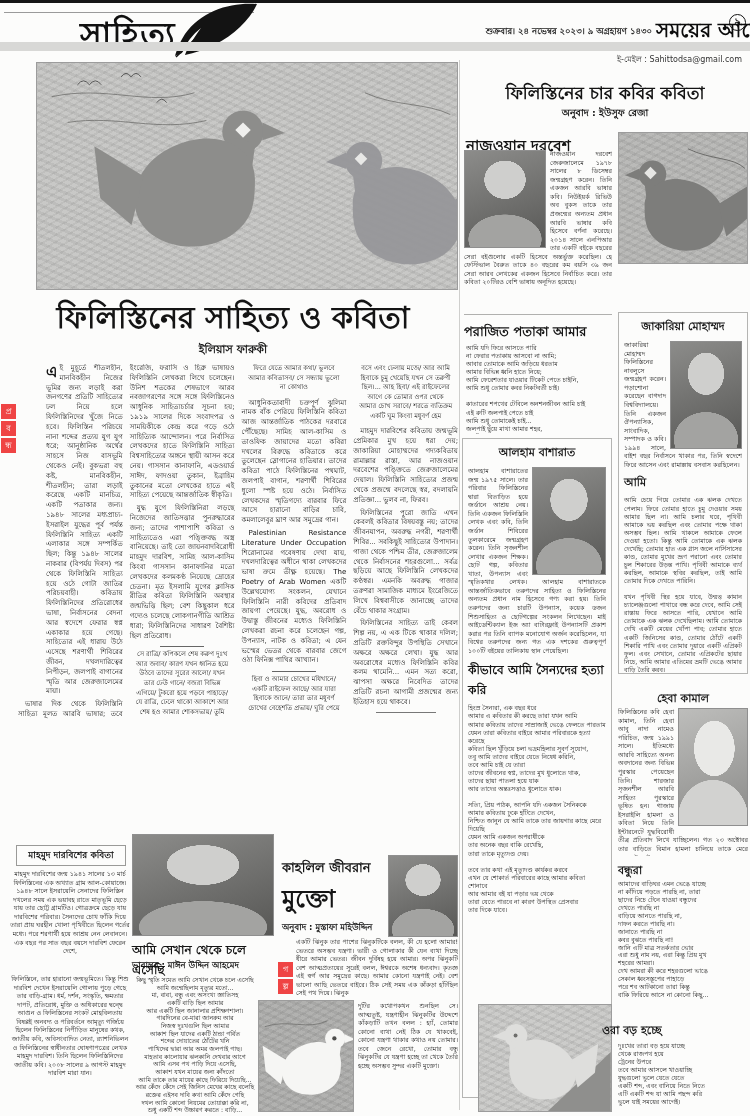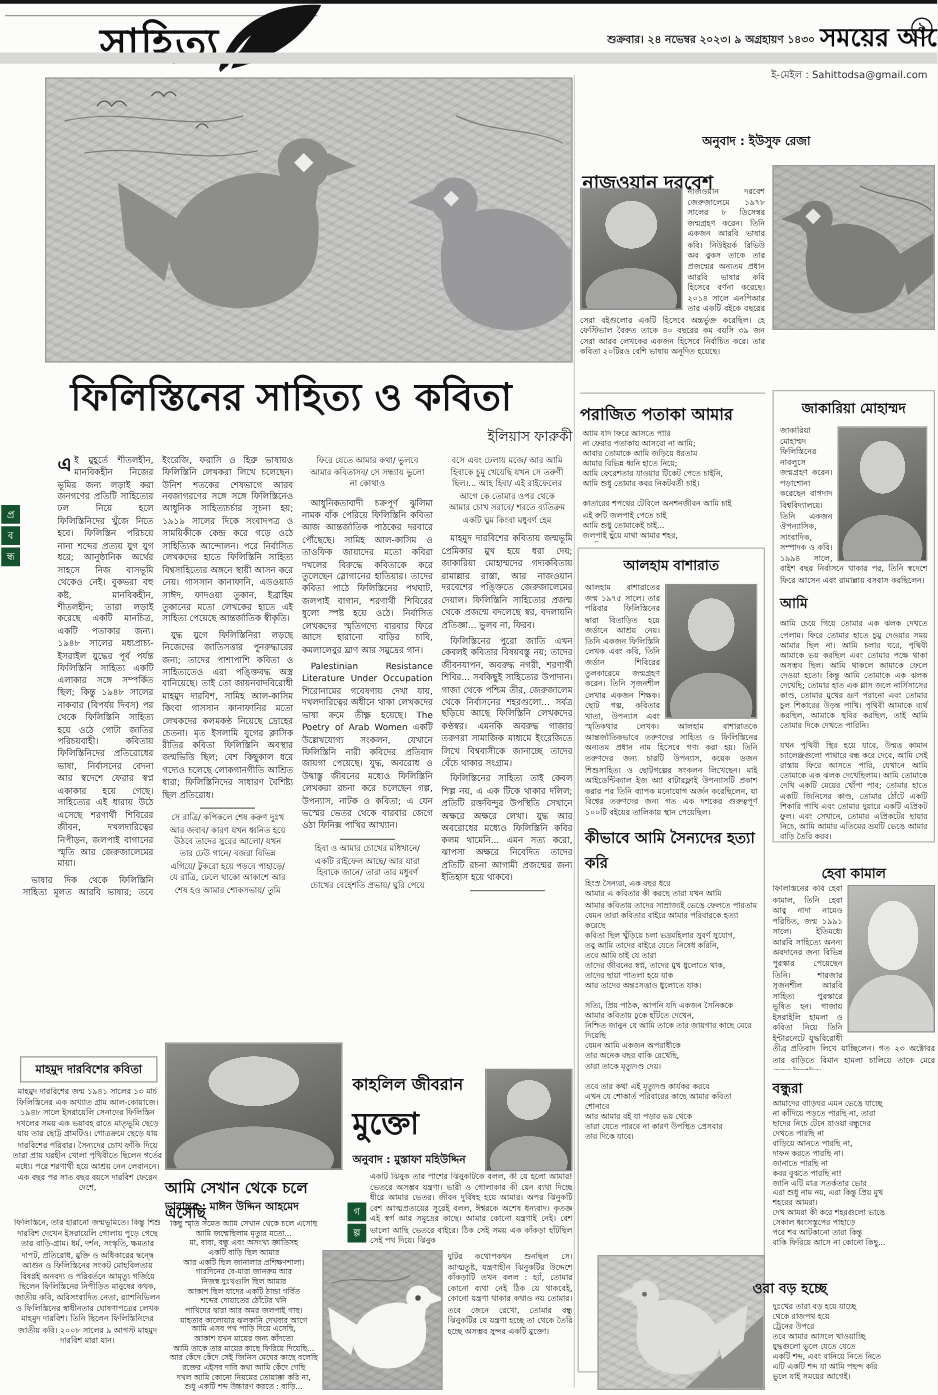--- a/index.html
+++ b/index.html
@@ -11,21 +11,21 @@
   .topbar { left:0; top:0; width:750px; height:3px; background:#161616; }
   .logo-rule { height:0; border-top:1px solid #9a9a9a; }
   .logo-text { font-size:33px; font-weight:bold; letter-spacing:1px; color:#101010; }
   .dateline { font-size:8.5px; font-weight:bold; text-align:right; color:#222; }
   .masthead { font-size:20px; font-weight:bold; letter-spacing:0; color:#0c0c0c; white-space:nowrap; }
   .pageno { width:17px; height:17px; border:1.4px solid #111; border-radius:50%; font-size:10px; font-weight:bold; display:flex; align-items:center; justify-content:center; }
   .grayband { background:#d8d8d6; }
   .email { font-size:8px; text-align:right; color:#333; }
 
   
-  .vt,.ht { width:15px; height:15px; background:#14532d; color:#fff; font-size:8px; display:flex; align-items:center; justify-content:center; }
+  .vt,.ht { width:15px; height:15px; background:#ef4444; color:#fff; font-size:8px; display:flex; align-items:center; justify-content:center; }
   .vt { margin-bottom:2px; }
   .ht { display:inline-flex; margin:0 1px; background:#4a4a4a; }
 
   
   .frame { border:1px solid #9c9c9c; overflow:hidden;
     background:
       repeating-linear-gradient(23deg, rgba(120,120,120,.10) 0 3px, rgba(255,255,255,.06) 3px 7px),
       repeating-linear-gradient(-31deg, rgba(90,90,90,.08) 0 2px, rgba(240,240,240,.05) 2px 6px),
       #c3c3c1; }
   .frame svg { display:block; width:100%; height:100%; }
@@ -41,21 +41,21 @@
       linear-gradient(160deg,#8c8c8a,#575755); }
   .photo.light { background:
       radial-gradient(ellipse 30% 24% at 52% 34%, #e9e9e7 0 99%, rgba(0,0,0,0) 100%),
       radial-gradient(ellipse 52% 34% at 50% 95%, #d2d2d0 0 99%, rgba(0,0,0,0) 100%),
       linear-gradient(160deg,#bdbdbb,#8a8a88); }
   .fl { float:left; margin:0 4px 2px 0; }
   .fr { float:right; margin:0 0 2px 4px; }
 
   
   .a-title { font-size:30px; font-weight:bold; text-align:center; }
-  .a-byline { font-size:11px; font-weight:normal; text-align:right; }
+  .a-byline { font-size:11px; font-weight:bold; text-align:center; }
   .cols { column-count:4; column-gap:7px; font-size:7px; line-height:1.4; text-align:justify; }
   .cols p { margin:0 0 3px; text-indent:7px; }
   .cols p.lead { text-indent:0;margin-left:28px; }
   .cols p.lead::first-letter { font-size:15px; font-weight:bold; float:left; line-height:1; padding:1px 2px 0 0; }
   .quote { text-align:center; font-size:6.6px; line-height:1.45; margin:5px 5px 6px; color:#1b1b1b; }
   .quote::before { content:""; display:block; width:44px; border-top:1px solid #666; margin:0 auto 3px; }
   .endrule { width:60px; border-top:1px solid #777; margin:4px auto; }
 
   .t  { font-size:6.3px; line-height:1.36; }
   .j  { text-align:justify; }
@@ -190,20 +190,21 @@
       <g transform="translate(100,16) scale(-0.74,0.74)" fill="#f6f6f4">
           <use href="#doveL"></use>
         </g>
       <circle cx="77" cy="38" r="2.2" fill="#4c4c4a"></circle>
     </svg>
   </div>
   <div class="abs t j ovh" style="left:358px;top:1002px;width:100px;height:110px;">দুটির কথোপকথন শুনছিল সে। আত্মতুষ্ট, যন্ত্রণাহীন ঝিনুকটির উদ্দেশে কাঁকড়াটি তখন বলল : হ্যাঁ, তোমার কোনো ব্যথা নেই ঠিক যে থাকবেই, কোনো যন্ত্রণা থাকার কথাও নয় তোমার। তবে জেনে রেখো, তোমার বন্ধু ঝিনুকটির যে যন্ত্রণা হচ্ছে তা থেকে তৈরি হচ্ছে অসম্ভব সুন্দর একটি মুক্তো।</div>
 
   <div class="abs vlinr" style="left:459px;top:60px;height:1050px;"></div>
 
+  <div class="abs h17" style="left:462px;top:80px;width:286px;">ফিলিস্তিনের চার কবির কবিতা</div>
   <div class="abs b c" style="left:462px;top:106px;width:286px;font-size:9.5px;">অনুবাদ : ইউসুফ রেজা</div>
 
   <div class="abs frame darker" style="left:618px;top:132px;width:130px;height:132px;">
     <svg viewBox="0 0 130 132">
       <path d="M70,16 C95,28 115,24 128,36" stroke="#6b6b69" fill="none"></path>
       <g transform="translate(4,12)" fill="#7d7d7b">
           <use href="#doveL"></use>
         </g>
       <rect x="28" y="36" width="9" height="9" transform="rotate(45 32 40)" fill="#e6e6e4"></rect>
     </svg>

